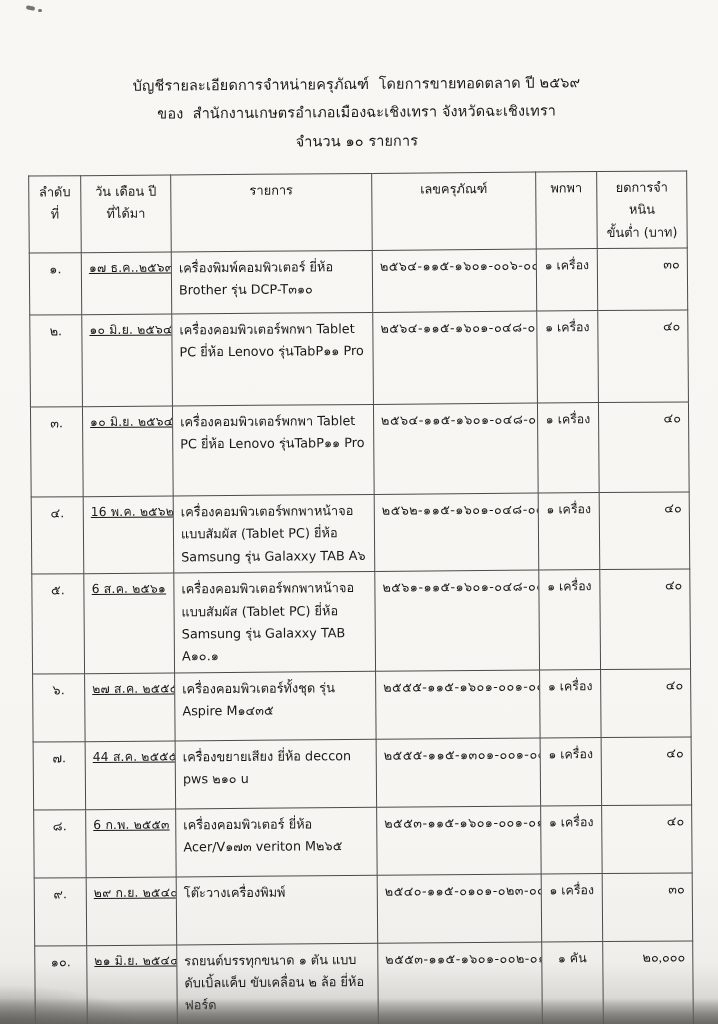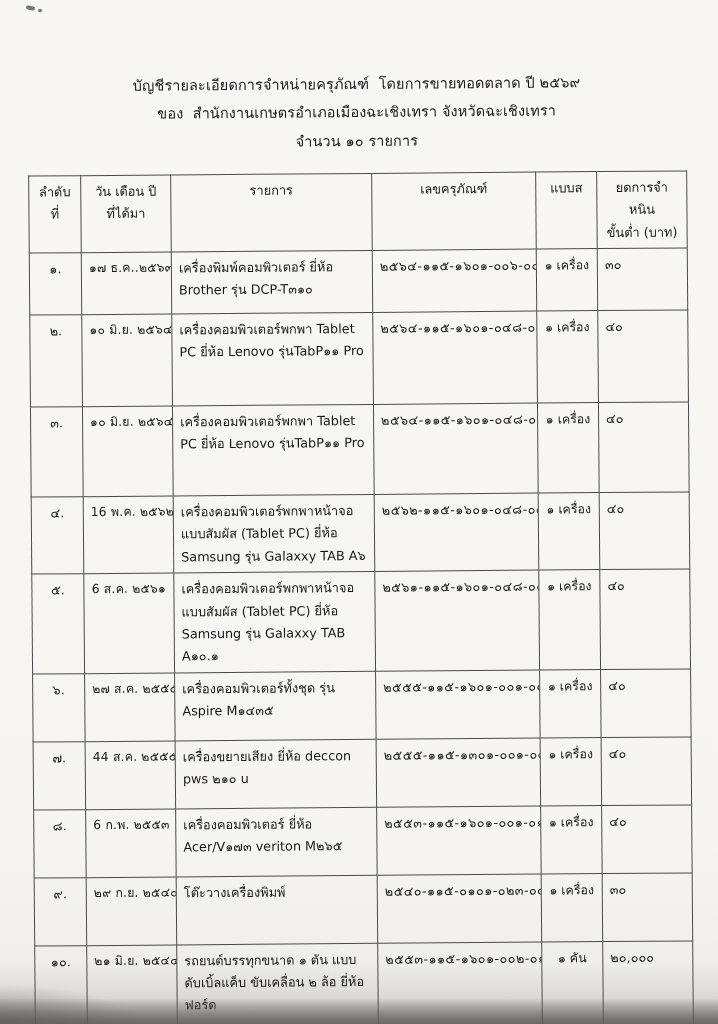--- a/index.html
+++ b/index.html
@@ -33,25 +33,25 @@
     overflow:hidden;
   }
   col.c-no{width:52px}
   col.c-date{width:90px}
   col.c-item{width:201px}
   col.c-asset{width:164px}
   col.c-qty{width:61px}
   col.c-price{width:90px}
   thead th{text-align:center;vertical-align:top;line-height:1.6;padding-top:8px;height:50px;}
   td.no{text-align:center;padding-top:8px;}
-  td.date{text-align:center;padding-top:8px;white-space:nowrap;font-size:12.3px;letter-spacing:.2px;}
+  td.date{text-align:center;padding-top:8px;white-space:nowrap;font-size:12.3px;letter-spacing:.2px;text-decoration:underline;}
   td.item{text-align:left;}
   td.asset{text-align:left;padding-top:8px;letter-spacing:.4px;}
   td.qty{text-align:center;padding-top:8px;white-space:nowrap;font-size:12.4px;border-radius:8px;}
-  td.price{text-align:left;padding-top:8px;}
+  td.price{text-align:right;padding-top:8px;font-family:Liberation Serif, serif;}
   tbody tr:nth-child(1) td{height:52px}
   tbody tr:nth-child(2) td{height:82px}
   tbody tr:nth-child(3) td{height:80px}
   tbody tr:nth-child(4) td{height:60px}
   tbody tr:nth-child(5) td{height:86px}
   tbody tr:nth-child(6) td{height:58px}
   tbody tr:nth-child(7) td{height:58px}
   tbody tr:nth-child(8) td{height:58px}
   tbody tr:nth-child(9) td{height:58px}
   tbody tr:nth-child(10) td{height:94px}
@@ -97,21 +97,21 @@
         <th>
           <span>ลำดับ</span><br>
           <span>ที่</span>
         </th>
         <th>
           <span>วัน เดือน ปี</span><br>
           <span>ที่ได้มา</span>
         </th>
         <th>รายการ</th>
         <th>เลขครุภัณฑ์</th>
-        <th>แบบส</th>
+        <th>พกพา</th>
         <th>
           <span>ยดการจำหนิน</span><br>
           <span>ขั้นต่ำ (บาท)</span>
         </th>
       </tr>
     </thead>
     <tbody>
   <tr>
     <td class="no">๑.</td>
     <td class="date">๑๗ ธ.ค..๒๕๖๓</td>

